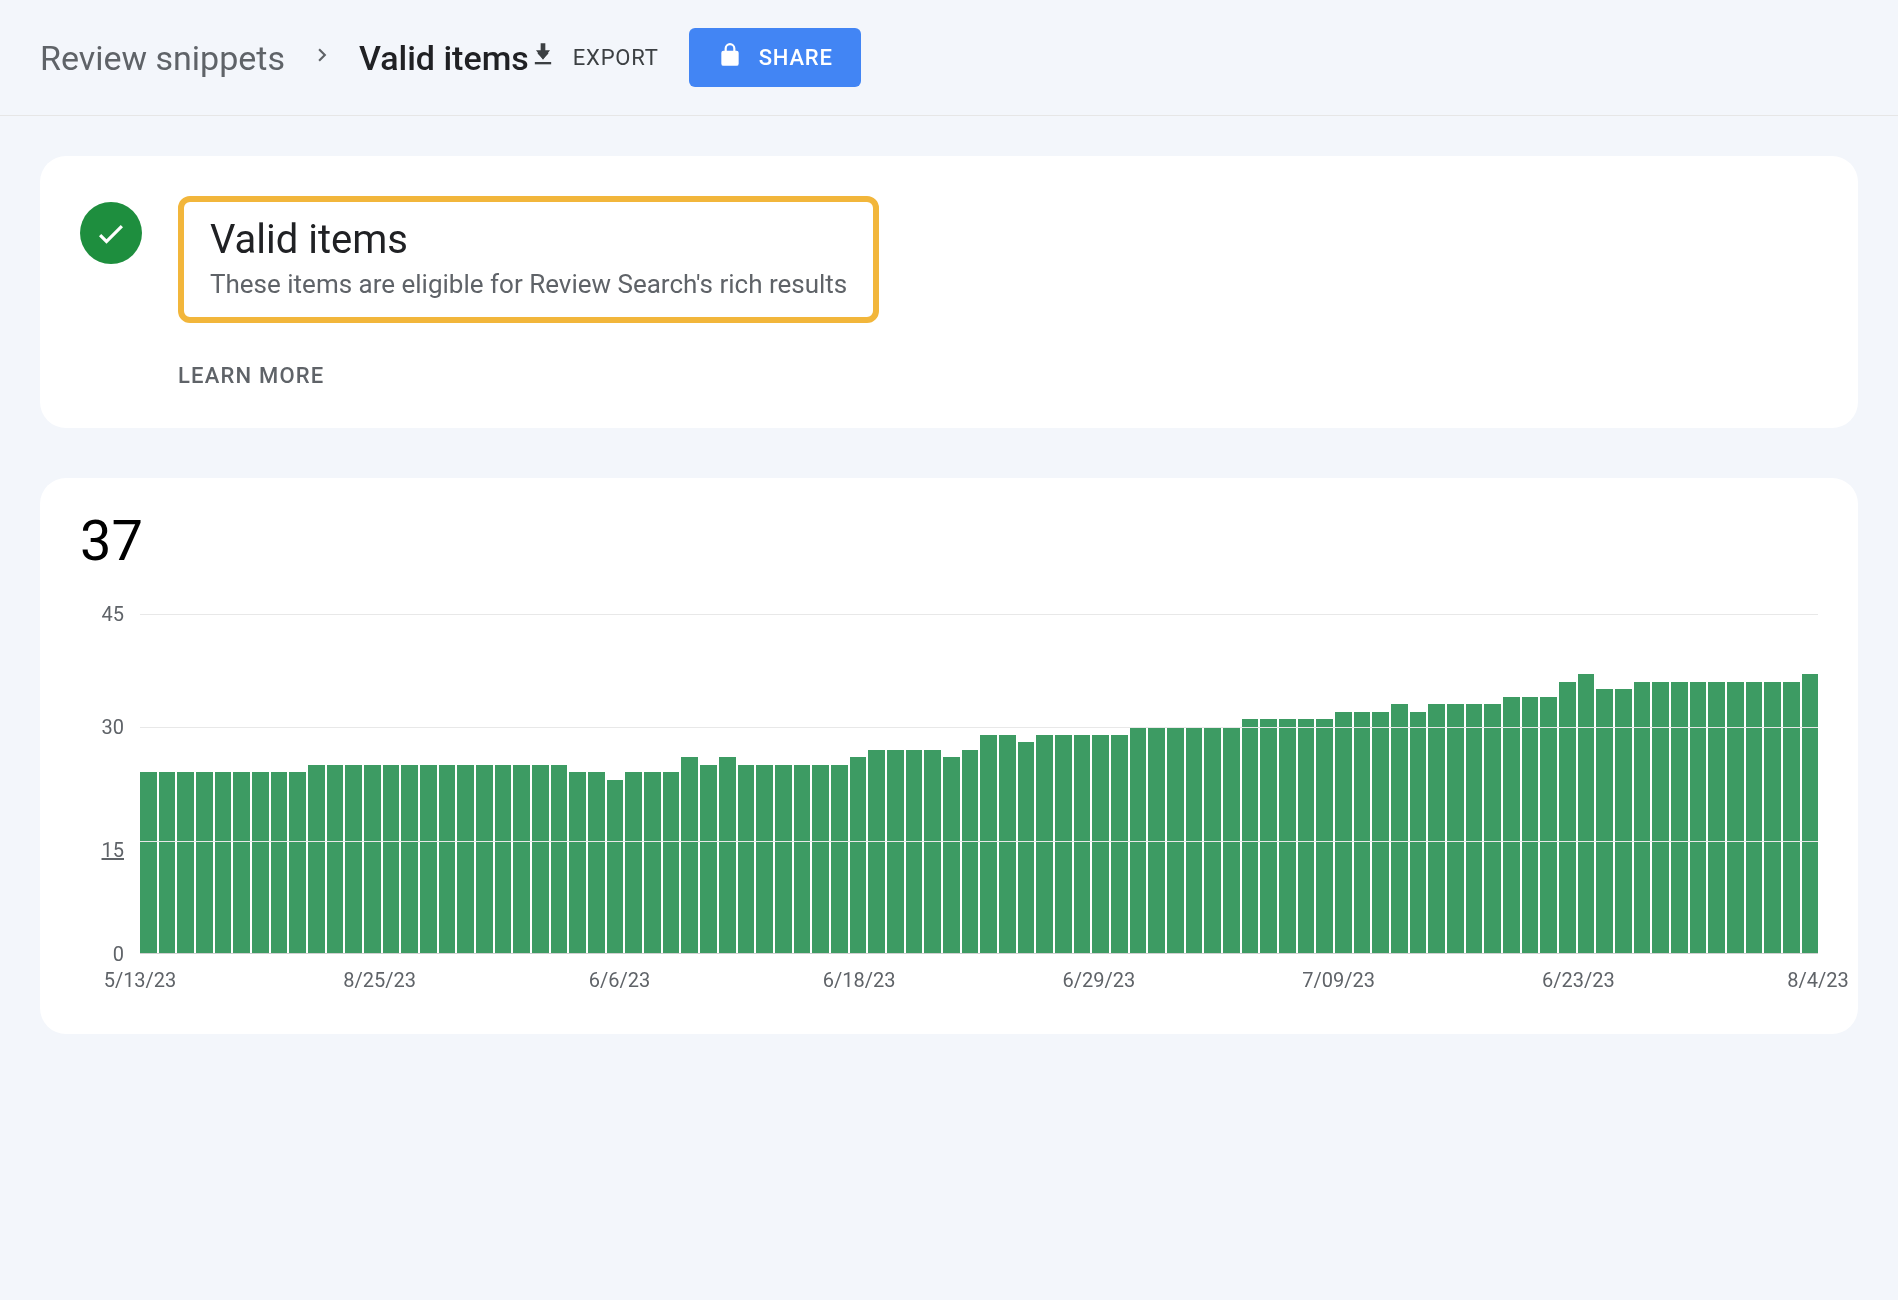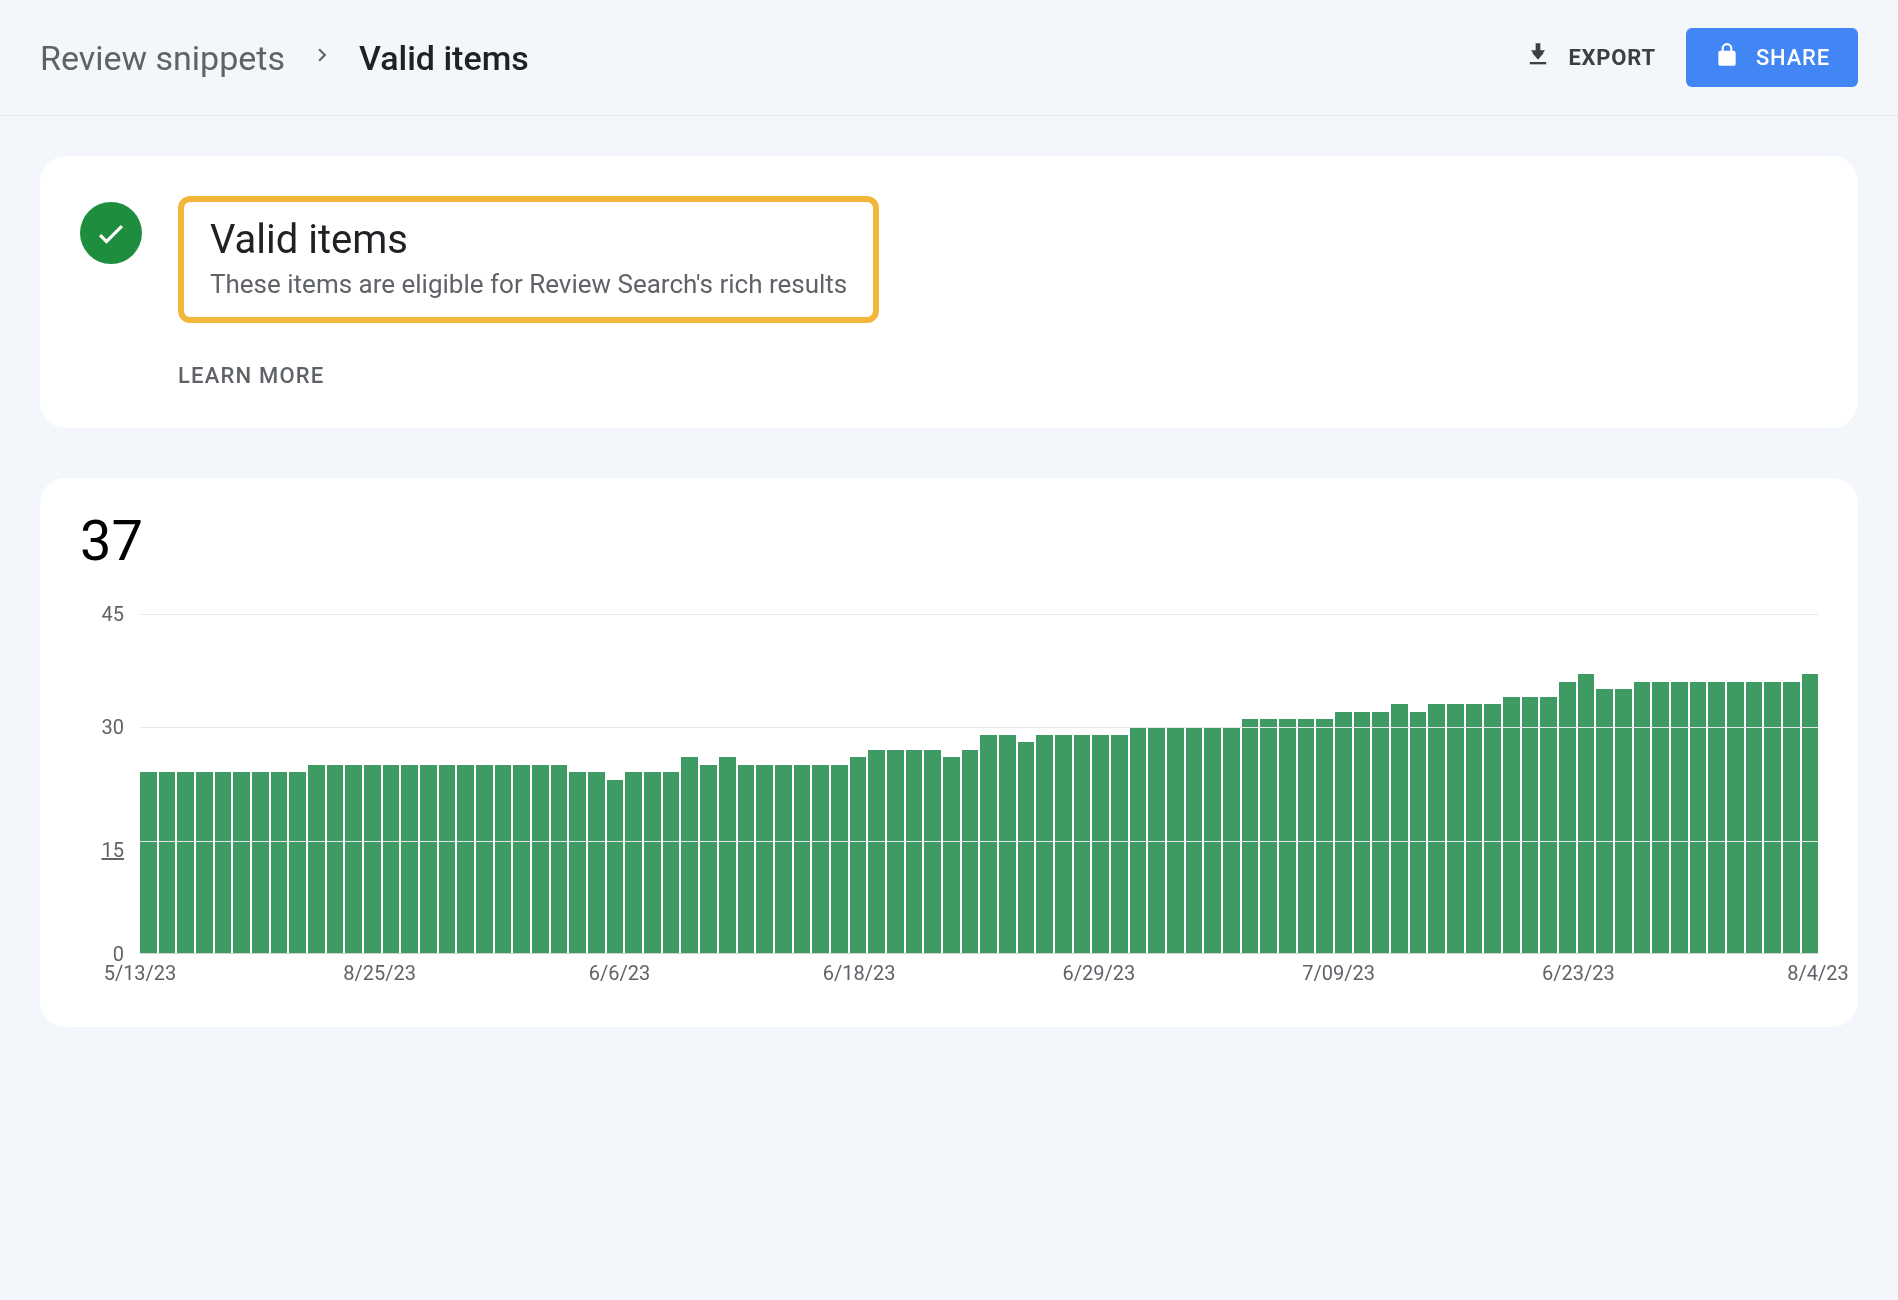--- a/index.html
+++ b/index.html
@@ -6,21 +6,20 @@
   body {
     font-family: 'Google Sans', Roboto, Arial, sans-serif;
     background: #f3f6fb;
     color: #202124;
     padding: 0;
     width: 1898px;
   }
   .header {
     display: flex;
     align-items: center;
-    justify-content: space-between;
     padding: 28px 40px 28px 40px;
     border-bottom: 1px solid #e6e6e6;
   }
   .breadcrumb {
     display: flex;
     align-items: center;
     gap: 24px;
     font-size: 34px;
     color: #5f6368;
   }
@@ -30,21 +29,21 @@
   .header-actions {
     display: flex;
     align-items: center;
     gap: 30px;
   }
   .export-btn {
     display: flex;
     align-items: center;
     gap: 16px;
     font-size: 22px;
-    font-weight: 700;
+    font-weight: 400;
     letter-spacing: 0.8px;
     color: #3c4043;
     cursor: pointer;
   }
   .export-btn svg { width: 28px; height: 28px; fill: #3c4043; }
   .share-btn {
     display: flex;
     align-items: center;
     gap: 16px;
     background: #4285f4;
@@ -164,21 +163,21 @@
     align-items: flex-end;
     gap: 2px;
   }
   .bar {
     flex: 1;
     background: #3d9b63;
   }
   .x-axis {
     display: flex;
     margin-left: 60px;
-    margin-top: 7px;
+    margin-top: 14px;
     position: relative;
     height: 26px;
   }
   .x-tick {
     position: absolute;
     font-size: 20px;
     color: #5f6368;
     transform: translateX(-50%);
   }
 </style>

